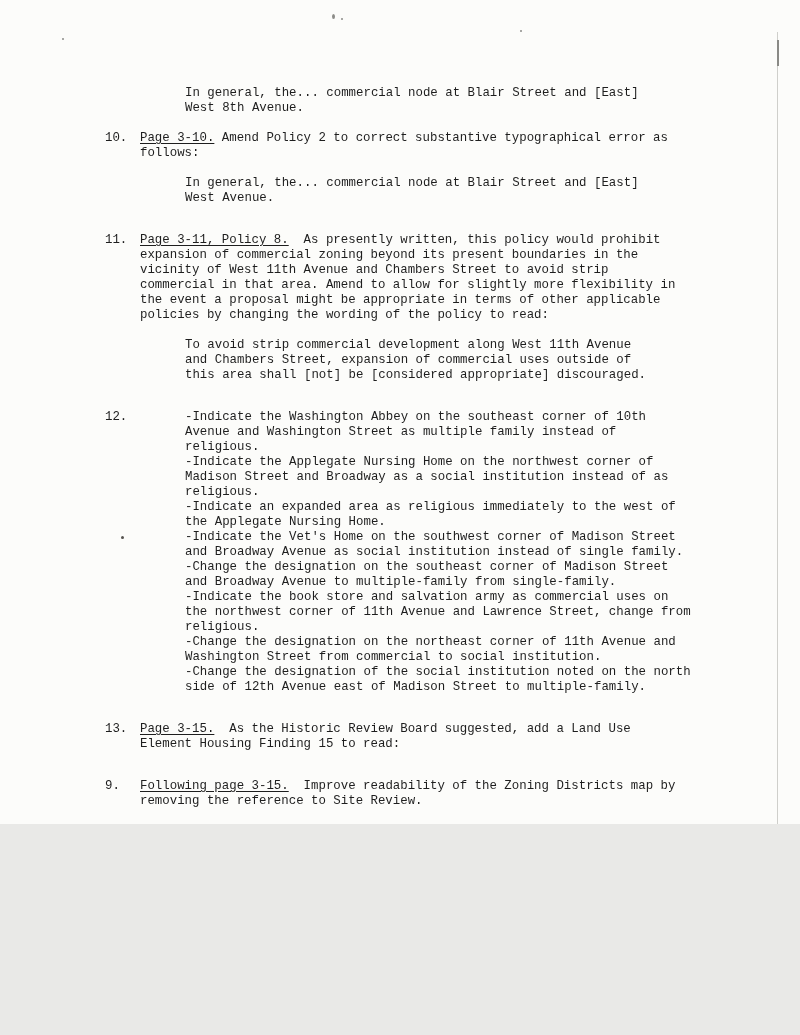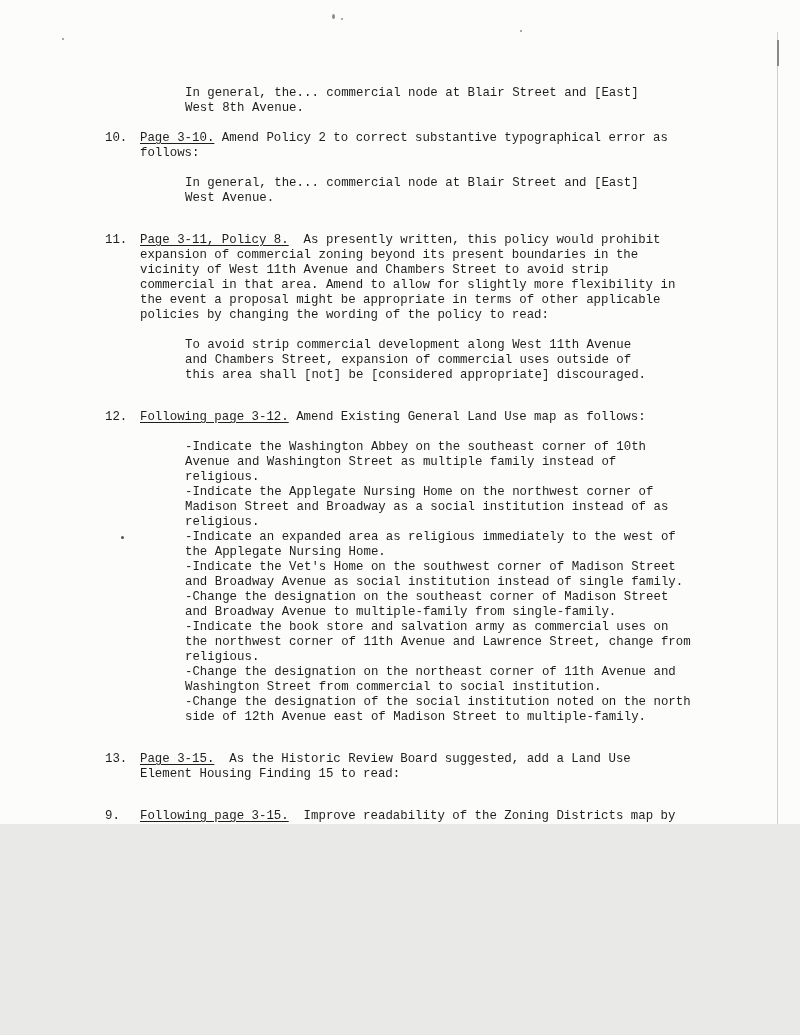--- a/index.html
+++ b/index.html
@@ -109,21 +109,20 @@
 the event a proposal might be appropriate in terms of other applicable
 policies by changing the wording of the policy to read:</span></div>
             <div class="para quote"><span>To avoid strip commercial development along West 11th Avenue
 and Chambers Street, expansion of commercial uses outside of
 this area shall [not] be [considered appropriate] </span><span class="b">discouraged.</span></div>
           </div>
         </div>
         <div class="item">
           <div class="num">12.</div>
           <div class="body">
-            <div class="para"><span class="u">Following page 3-12.</span><span> Amend Existing General Land Use map as follows:</span></div>
             <div class="para quote"><span>-Indicate the Washington Abbey on the southeast corner of 10th
 Avenue and Washington Street as multiple family instead of
 religious.
 -Indicate the Applegate Nursing Home on the northwest corner of
 Madison Street and Broadway as a social institution instead of as
 religious.
 -Indicate an expanded area as religious immediately to the west of
 the Applegate Nursing Home.
 -Indicate the Vet's Home on the southwest corner of Madison Street
 and Broadway Avenue as social institution instead of single family.

